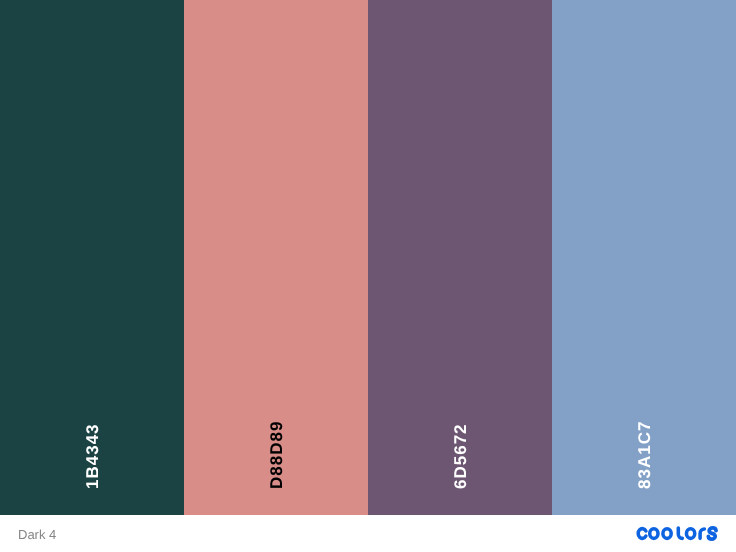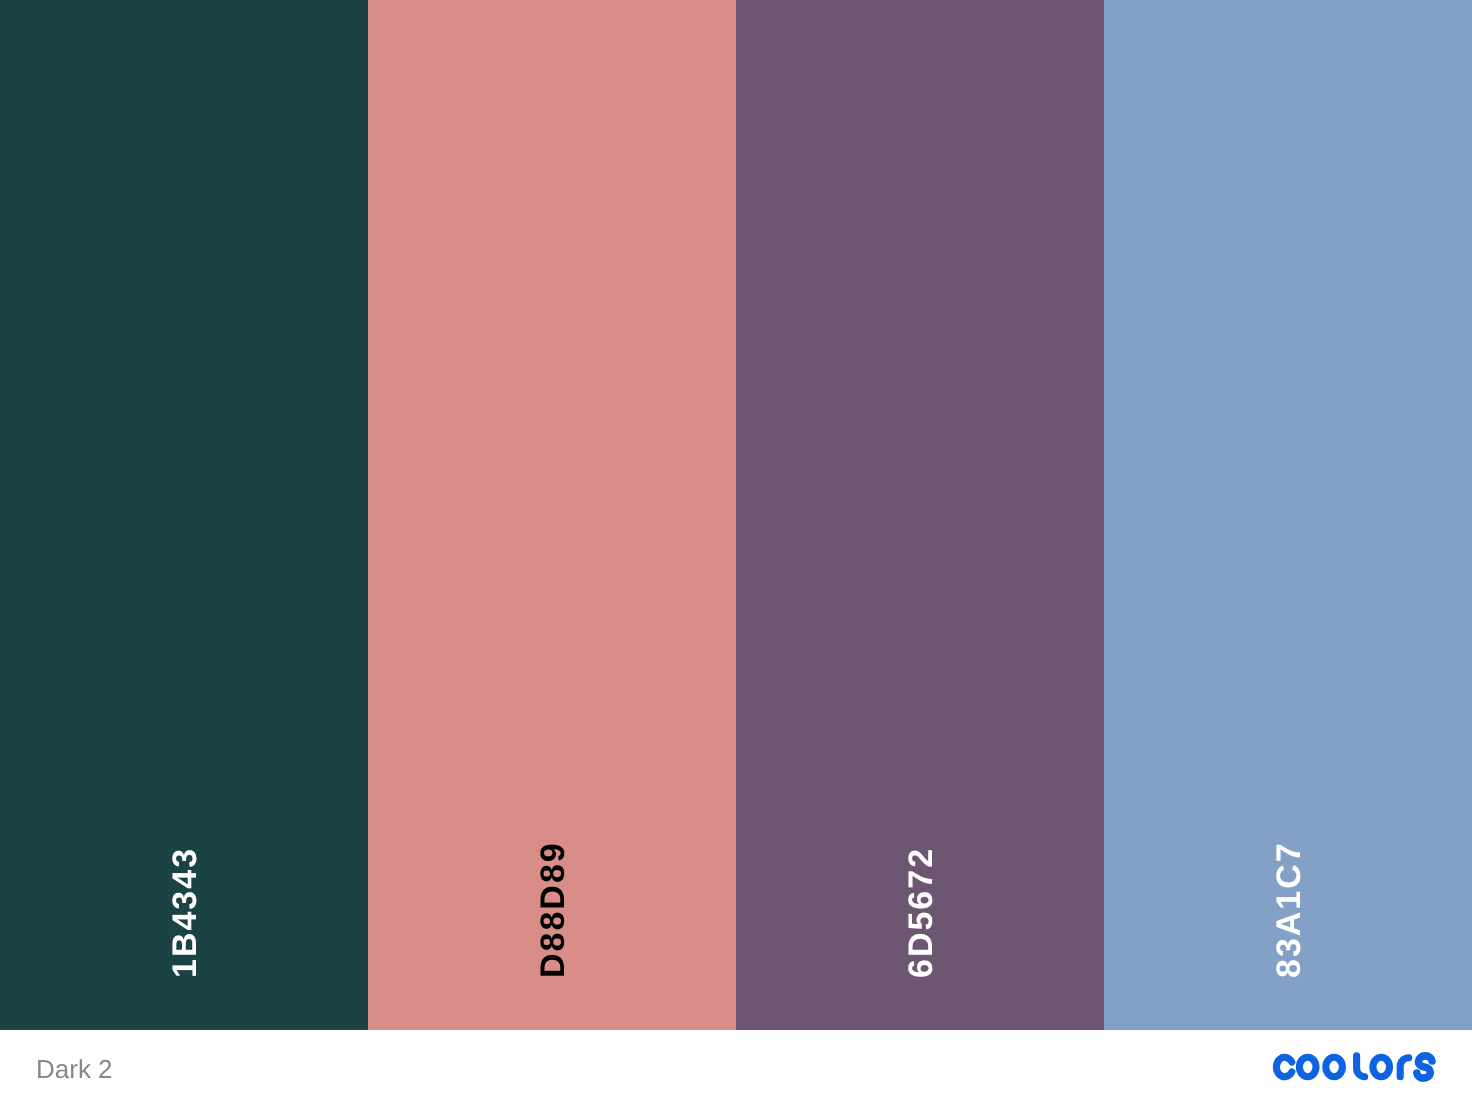--- a/index.html
+++ b/index.html
@@ -111,21 +111,21 @@
     </div>
 
     <div class="swatch" style="background: rgb(131, 161, 199);">
       <div class="swatch-label" style="color: rgb(255, 255, 255);">83A1C7</div>
     </div>
 
   </div>
 
   <div class="footer">
 
-    <div class="footer-title">Dark 2</div>
+    <div class="footer-title">Dark 4</div>
 
     <div class="brand">
       <svg width="84" height="16" viewBox="0 0 84 16" aria-label="coolors">
         <g fill="none" stroke="#0E63E0" stroke-width="3.55" stroke-linecap="round" stroke-linejoin="round">
           <path d="M10.9 5.0 A4.15 4.85 0 1 0 10.9 10.0"></path>
           <ellipse cx="18.85" cy="7.5" rx="4.15" ry="4.85"></ellipse>
           <ellipse cx="32.05" cy="7.5" rx="4.15" ry="4.85"></ellipse>
           <path d="M43.3 1.9 V8.3 a4.05 4.05 0 0 0 4.05 4.05"></path>
           <ellipse cx="55.6" cy="7.5" rx="4.15" ry="4.85"></ellipse>
           <path d="M65.1 12.35 V7.2 a4.3 4.3 0 0 1 4.3 -4.3"></path>

